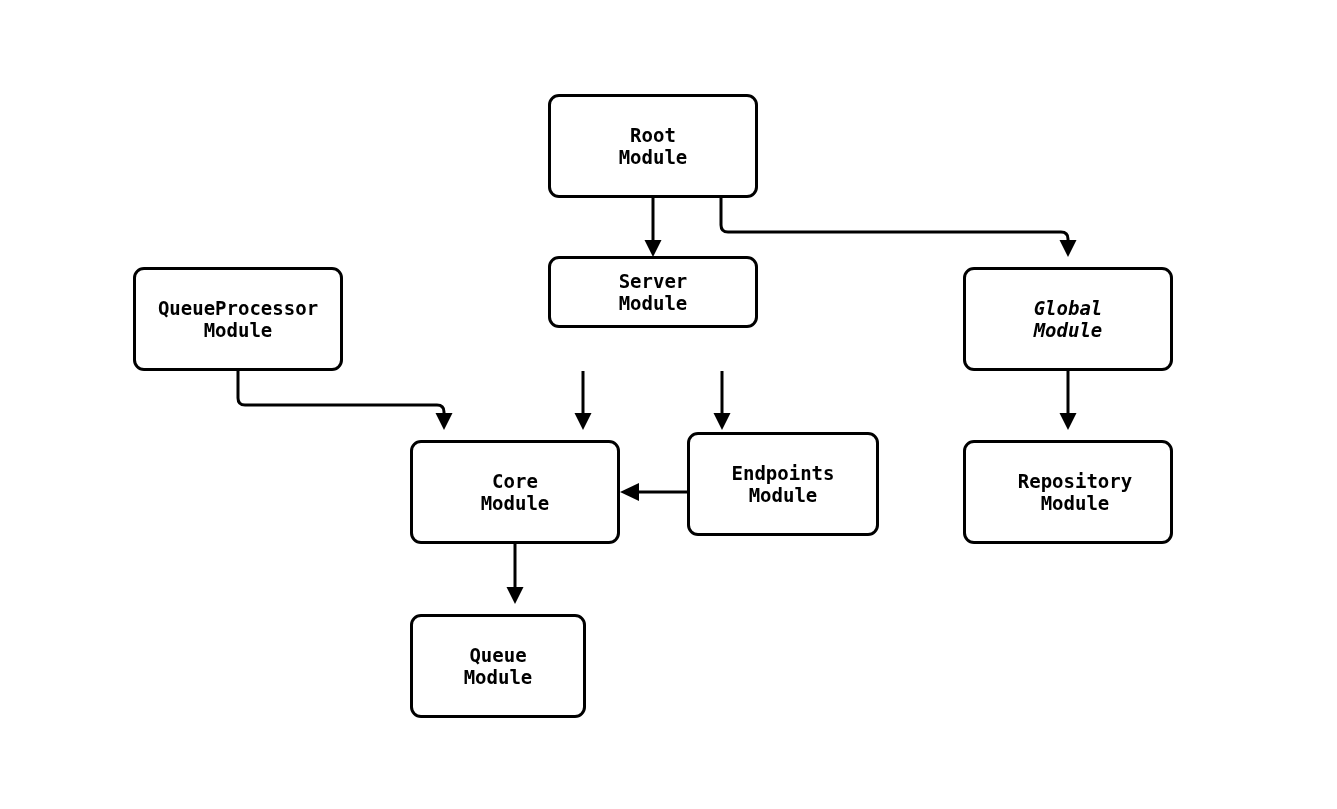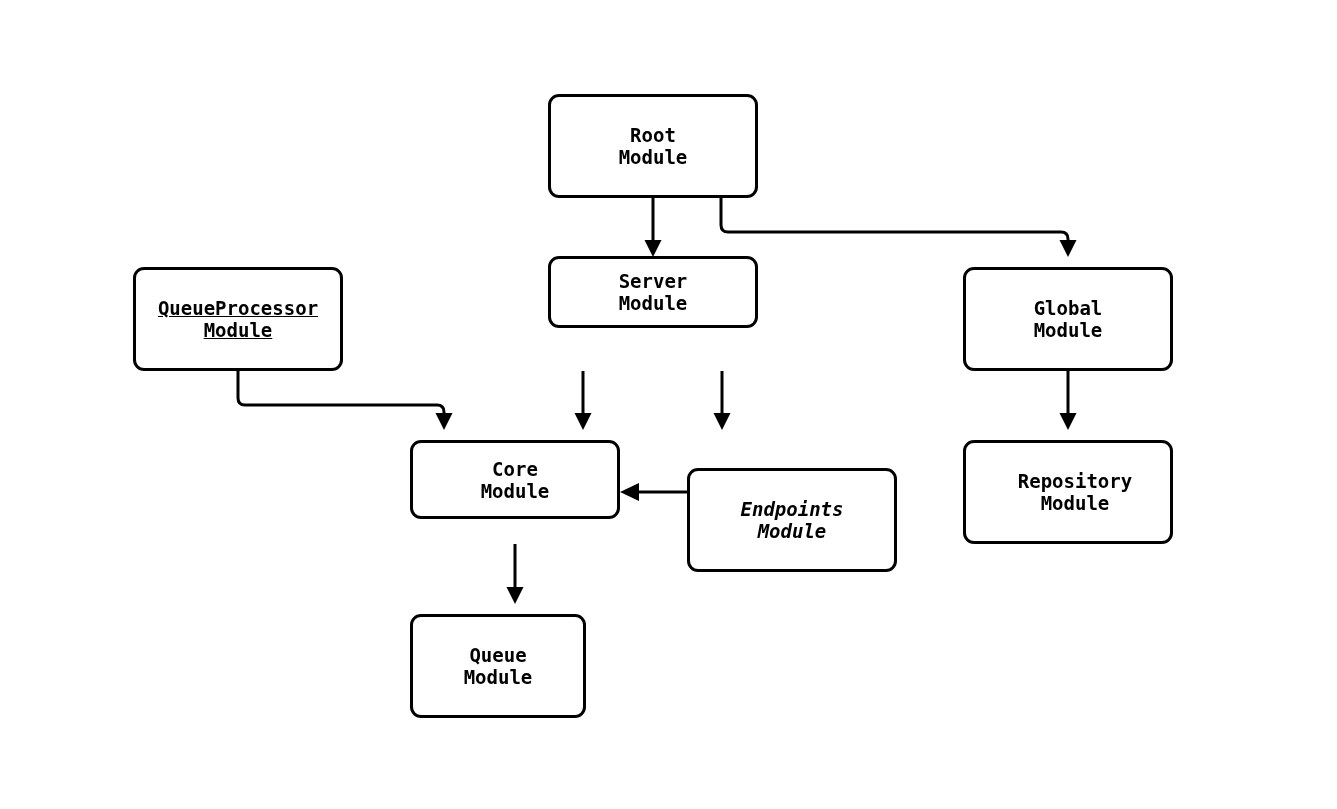--- a/index.html
+++ b/index.html
@@ -93,41 +93,41 @@
       <path d="M 1068 371 L 1068 415" stroke="#000" stroke-width="3" fill="none" stroke-linecap="butt"></path>
       <polygon points="1068,430 1059.5,413 1076.5,413" fill="#000"></polygon>
     </g>
   </svg>
 
   <div class="node" style="left:548px; top:94px; width:210px; height:104px;">
     <div class="node-label">Root</div>
     <div class="node-label">Module</div>
   </div>
 
-  <div class="node" style="left:133px; top:267px; width:210px; height:104px;text-decoration:underline;">
+  <div class="node" style="left:133px; top:267px; width:210px; height:104px;">
     <div class="node-label">QueueProcessor</div>
     <div class="node-label">Module</div>
   </div>
 
   <div class="node" style="left:548px; top:256px; width:210px; height:72px;">
     <div class="node-label">Server</div>
     <div class="node-label">Module</div>
   </div>
 
-  <div class="node" style="left:963px; top:267px; width:210px; height:104px;">
+  <div class="node" style="left:963px; top:267px; width:210px; height:104px;font-style:italic;">
     <div class="node-label">Global</div>
     <div class="node-label">Module</div>
   </div>
 
-  <div class="node" style="left:410px; top:440px; width:210px; height:79px;">
+  <div class="node" style="left:410px; top:440px; width:210px; height:104px;">
     <div class="node-label">Core</div>
     <div class="node-label">Module</div>
   </div>
 
-  <div class="node" style="left:687px; top:468px; width:210px; height:104px;font-style:italic;">
+  <div class="node" style="left:687px; top:432px; width:192px; height:104px;">
     <div class="node-label">Endpoints</div>
     <div class="node-label">Module</div>
   </div>
 
   <div class="node" style="left:963px; top:440px; width:210px; height:104px;padding-left:14px;">
     <div class="node-label">Repository</div>
     <div class="node-label">Module</div>
   </div>
 
   <div class="node" style="left:410px; top:614px; width:176px; height:104px;">

